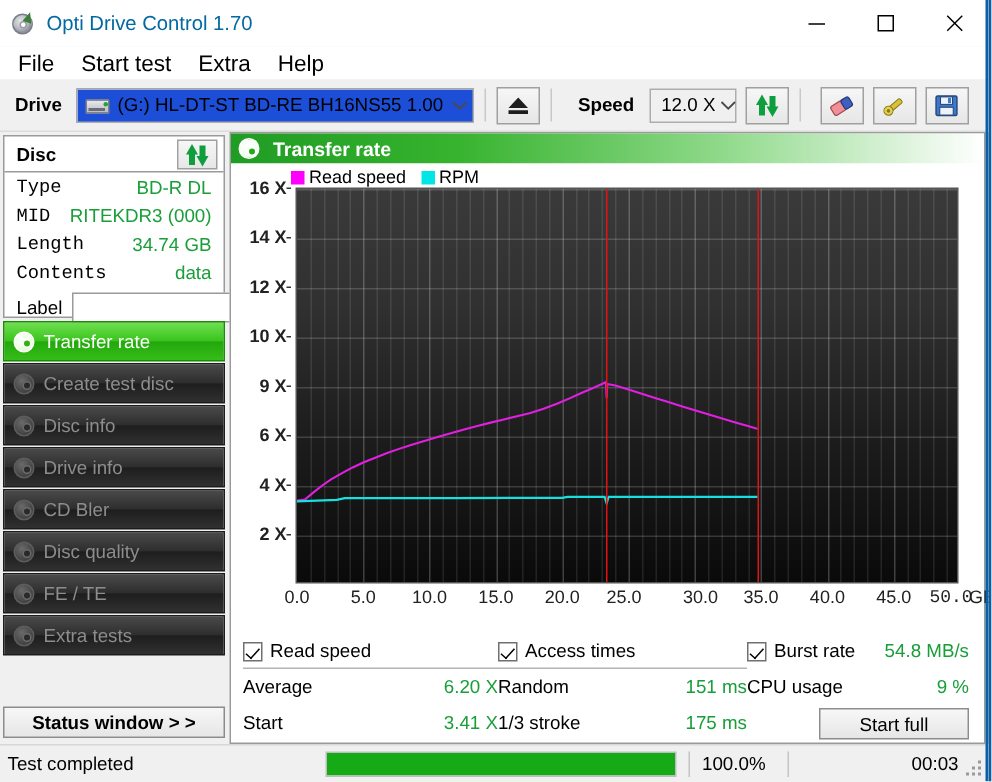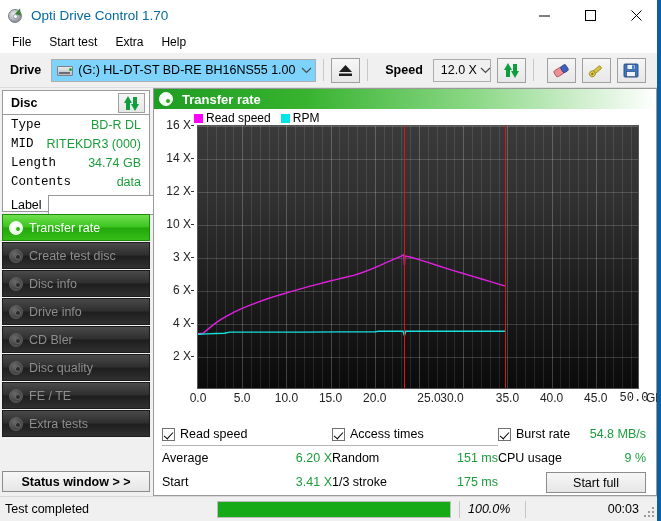--- a/index.html
+++ b/index.html
@@ -54,38 +54,38 @@
     flex: none; cursor: default;
   }
   .wbtn svg { display: block; }
 
   
   #menubar {
     position: absolute; left: 0; top: 31px; width: 659px; height: 22px;
     background: #ffffff; display: flex; align-items: center;
   }
   .menu-item {
-    font-size: 12px; color: #000; padding: 2px 9px; cursor: default;
+    font-size: 15px; color: #000; padding: 2px 9px; cursor: default;
     white-space: nowrap;
   }
   .menu-item:first-child { margin-left: 3px; }
 
   
   #toolbar {
     position: absolute; left: 0; top: 53px; width: 659px; height: 35px;
     background: #f0f0f0;
     display: flex; align-items: center;
     border-bottom: 1px solid #dcdcdc;
   }
   .tb-label {
     font-size: 12.5px; font-weight: bold; color: #000;
     margin-left: 10px; margin-right: 10px; white-space: nowrap;
   }
   #drive-combo {
-    width: 265px; height: 23px; background: #7dd3fc;
+    width: 265px; height: 23px; background: #1d4ed8;
     border: 1px solid #adadad;
     display: flex; align-items: center; position: relative;
   }
   #drive-combo .dicon {
     width: 16px; height: 14px; margin-left: 5px; margin-right: 5px; position: relative; flex: none;
   }
   #drive-combo .dicon .body {
     position: absolute; left: 0; top: 3px; width: 16px; height: 10px;
     background: linear-gradient(#e9eaec, #b8bbc4);
     border: 1px solid #7d8088; border-radius: 1px;
@@ -247,21 +247,21 @@
     overflow: hidden;
   }
   #plot .vg { position: absolute; top: 0; bottom: 0; width: 1px; background: rgba(255,255,255,0.10); }
   #plot .vgm { position: absolute; top: 0; bottom: 0; width: 1px; background: rgba(255,255,255,0.22); }
   #plot .hg { position: absolute; left: 0; right: 0; height: 1px; background: rgba(255,255,255,0.17); }
   #plot .redline { position: absolute; top: 0; bottom: 0; width: 1px; background: #e01414; z-index: 3; }
   #plot svg { position: absolute; left: 0; top: 0; z-index: 2; }
 
   .ylab {
     position: absolute; right: 0; font-size: 12px; color: #222;
-    white-space: nowrap; transform: translateY(-50%);
+    white-space: nowrap; transform: translateY(-50%); font-weight: bold;
   }
   #ylabels { position: absolute; left: 0; top: 16px; width: 40px; height: 264px; }
   #xlabels { position: absolute; left: 0; top: 282px; width: 100%; height: 18px; }
   .xlab {
     position: absolute; font-size: 12px; color: #222; white-space: nowrap;
     transform: translateX(-50%);
   }
   #xunit { position: absolute; left: 492px; top: 282px; font-size: 12px; color: #222; }
 
   
@@ -296,21 +296,21 @@
     border-top: 1px solid #d8d8d8;
   }
   #status-text { font-size: 12.5px; color: #000; margin-left: 5px; width: 200px; }
   #progress-outer {
     width: 234px; height: 17px; background: #e8e8e8; border: 1px solid #bdbdbd;
     margin-left: 12px; position: relative; overflow: hidden;
   }
   #progress-fill { height: 100%; background: #16aa16; }
   #pct-box {
     width: 66px; height: 17px; border-left: 1px solid #c4c4c4; margin-left: 8px;
-    display: flex; align-items: center; font-size: 12.5px; color: #000; padding-left: 8px; font-style: italic;
+    display: flex; align-items: center; font-size: 12.5px; color: #000; padding-left: 8px;
   }
   #time-box {
     flex: 1; height: 17px; border-left: 1px solid #c4c4c4;
     display: flex; align-items: center; justify-content: flex-end;
     font-size: 12.5px; color: #000; padding-right: 20px;
   }
   #grip { position: absolute; right: 3px; bottom: 2px; width: 12px; height: 12px; }
   #grip i {
     position: absolute; width: 2px; height: 2px; background: #9a9a9a; display: block;
   }
@@ -535,21 +535,21 @@
             <span>RPM</span>
           </span>
         </div>
       <div id="ylabels">
           <div class="ylab" style="top: 231px; right: 3px;">2 X</div>
           <div style="position: absolute; right: 0px; width: 3px; height: 1px; background: rgb(51, 51, 51); top: 231px;"></div>
           <div class="ylab" style="top: 198px; right: 3px;">4 X</div>
           <div style="position: absolute; right: 0px; width: 3px; height: 1px; background: rgb(51, 51, 51); top: 198px;"></div>
           <div class="ylab" style="top: 165px; right: 3px;">6 X</div>
           <div style="position: absolute; right: 0px; width: 3px; height: 1px; background: rgb(51, 51, 51); top: 165px;"></div>
-          <div class="ylab" style="top: 132px; right: 3px;">3 X</div>
+          <div class="ylab" style="top: 132px; right: 3px;">9 X</div>
           <div style="position: absolute; right: 0px; width: 3px; height: 1px; background: rgb(51, 51, 51); top: 132px;"></div>
           <div class="ylab" style="top: 99px; right: 3px;">10 X</div>
           <div style="position: absolute; right: 0px; width: 3px; height: 1px; background: rgb(51, 51, 51); top: 99px;"></div>
           <div class="ylab" style="top: 66px; right: 3px;">12 X</div>
           <div style="position: absolute; right: 0px; width: 3px; height: 1px; background: rgb(51, 51, 51); top: 66px;"></div>
           <div class="ylab" style="top: 33px; right: 3px;">14 X</div>
           <div style="position: absolute; right: 0px; width: 3px; height: 1px; background: rgb(51, 51, 51); top: 33px;"></div>
           <div class="ylab" style="top: 0px; right: 3px;">16 X</div>
           <div style="position: absolute; right: 0px; width: 3px; height: 1px; background: rgb(51, 51, 51); top: 0px;"></div>
         </div>
@@ -617,22 +617,22 @@
           </svg>
       <div class="redline" style="left: 206.414px; background: rgb(224, 20, 20);"></div>
           <div class="redline" style="left: 307.102px; background: rgb(224, 20, 20);"></div>
         </div>
       <div id="xlabels">
           <div class="xlab" style="left: 44px;">0.0</div>
           <div class="xlab" style="left: 88.2px;">5.0</div>
           <div class="xlab" style="left: 132.4px;">10.0</div>
           <div class="xlab" style="left: 176.6px;">15.0</div>
           <div class="xlab" style="left: 220.8px;">20.0</div>
-          <div class="xlab" style="left: 275px;">25.0</div>
-          <div class="xlab" style="left: 298px;">30.0</div>
+          <div class="xlab" style="left: 262px;">25.0</div>
+          <div class="xlab" style="left: 313px;">30.0</div>
           <div class="xlab" style="left: 353.4px;">35.0</div>
           <div class="xlab" style="left: 397.6px;">40.0</div>
           <div class="xlab" style="left: 441.8px; text-align: center;">45.0</div>
           <div class="xlab" style="left: 480px; font-family: Liberation Mono, monospace;">50.0</div>
         </div>
       <div id="xunit">GB</div>
     </div>
 
     <div id="stats">
       <div class="col" style="left:8px; width:170px;">

